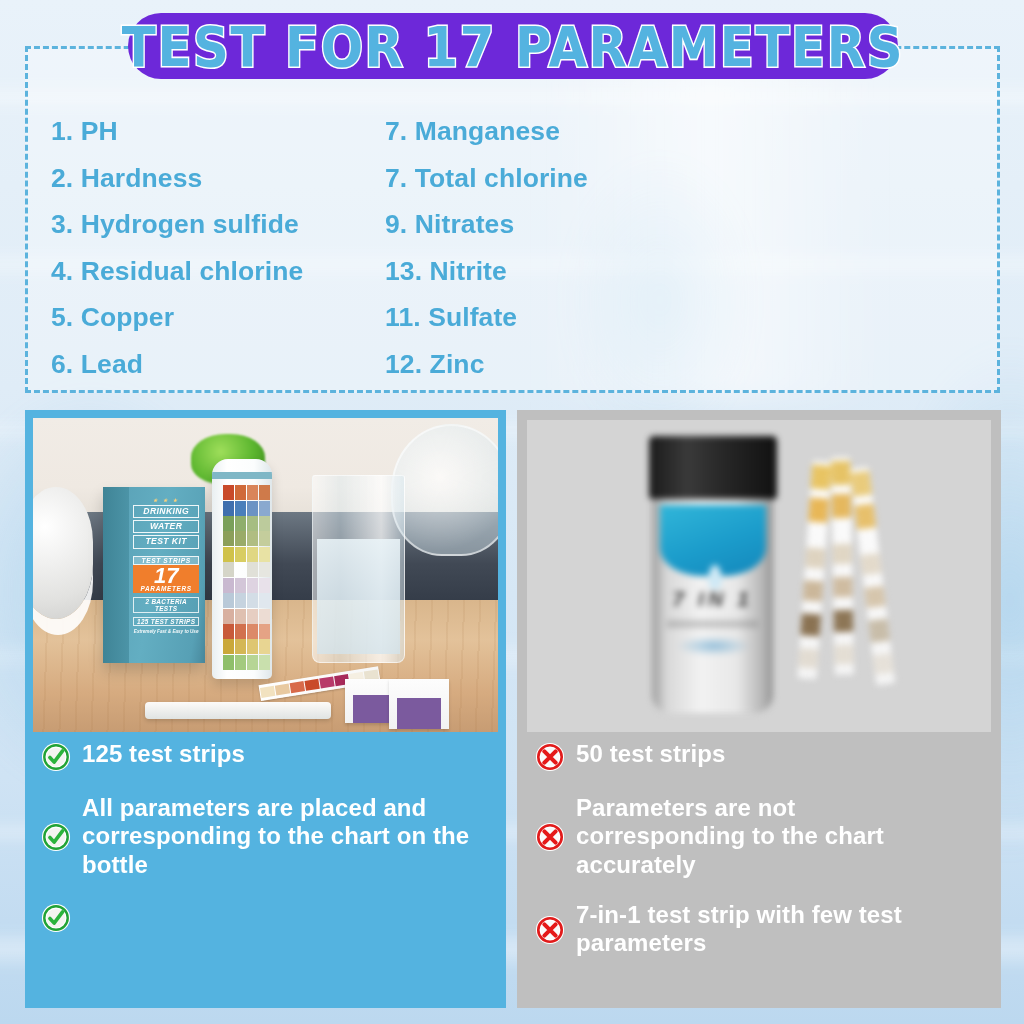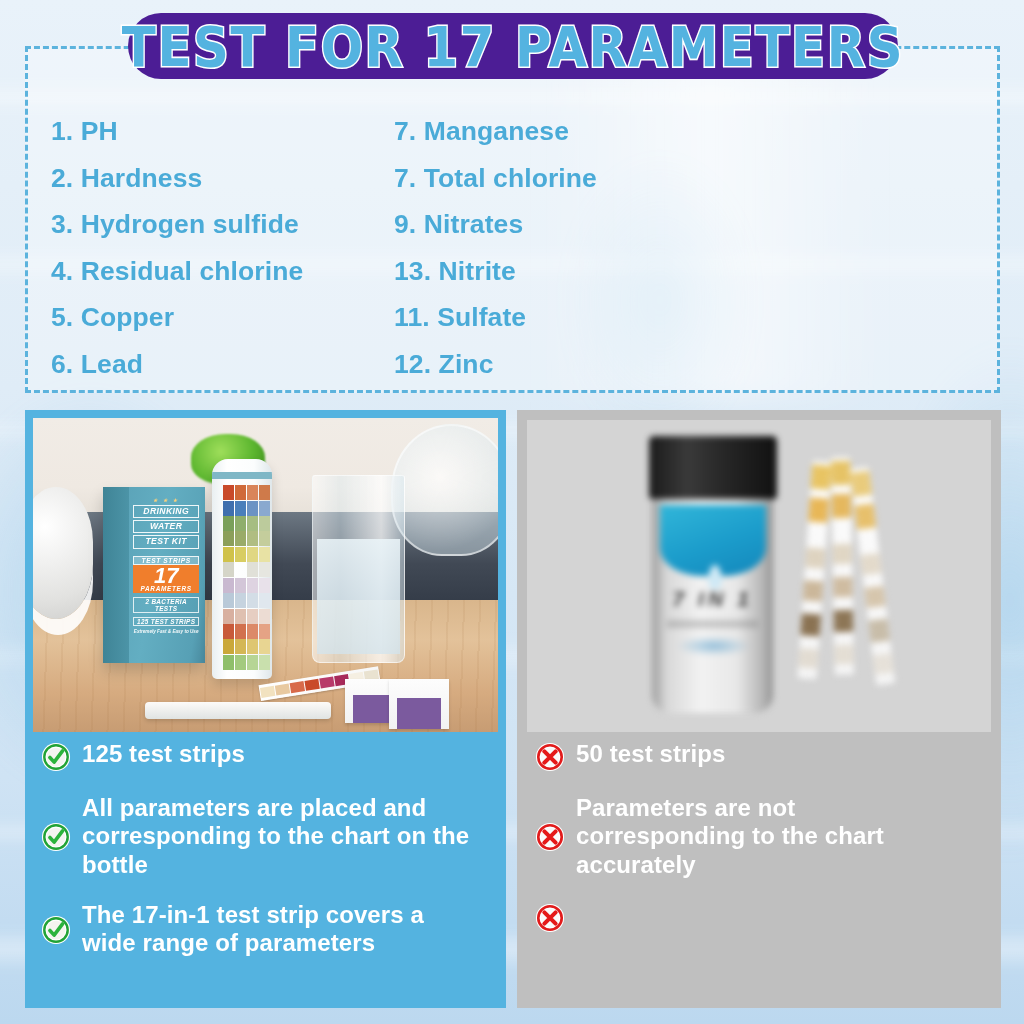--- a/index.html
+++ b/index.html
@@ -30,42 +30,42 @@
   }
   .tint {
     position: absolute;
     background: radial-gradient(ellipse at center, rgba(120,185,225,.33), rgba(120,185,225,0) 70%);
     filter: blur(10px);
   }
 
   
   #title-banner {
     position: absolute; left: 128px; top: 13px; width: 770px; height: 66px;
-    background: #4c1d95; border-radius: 33px; z-index: 3;
+    background: #6d28d9; border-radius: 33px; z-index: 3;
     display: flex; align-items: center; justify-content: center;
   }
   #title-text {
     font-family: "DejaVu Sans", sans-serif;
     font-size: 47px; font-weight: bold; letter-spacing: 1.5px;
     color: #54b3e0;
     -webkit-text-stroke: 2.6px #ffffff;
     paint-order: stroke fill;
     transform: scaleX(1.06) scaleY(1.18);
     white-space: nowrap;
   }
 
   
   #param-box {
     position: absolute; left: 25px; top: 46px; width: 975px; height: 347px;
     border: 3px dashed #5cb3dd; z-index: 2;
     background: rgba(255,255,255,.30);
   }
   #param-cols {
     position: absolute; left: 25px; top: 108px; width: 985px; height: 278px;
-    z-index: 4; display: flex; gap: 9px;
+    z-index: 4; display: flex;
   }
   .param-col { display: flex; flex-direction: column; }
   .col1 { width: 360px; padding-left: 26px; }
   .col2 { width: 285px; }
   .col3 { width: 320px; }
   .param-item {
     font-size: 26.5px; font-weight: bold; color: #4aabd8;
     height: 46.5px; line-height: 46.5px; white-space: nowrap;
     letter-spacing: .1px;
   }
@@ -441,21 +441,20 @@
       </div>
       <div class="bullet-row r2">
         <div class="bullet-icon">
           <svg viewBox="0 0 32 32">
             <circle cx="16" cy="16" r="15" fill="#ffffff"></circle>
             <circle cx="16" cy="16" r="12.5" fill="none" stroke="#22a336" stroke-width="2.6"></circle>
             <circle cx="16" cy="16" r="10" fill="#f4f4f0"></circle>
             <path d="M9.5 16.5 L14 21.5 L23 9.5" fill="none" stroke="#2bb33c" stroke-width="3.8" stroke-linecap="round" stroke-linejoin="round"></path>
           </svg>
         </div>
-        <div class="bullet-text">The 17-in-1 test strip covers a wide range of parameters</div>
       </div>
     </div>
   </div>
 
   <div class="panel" id="panel-bad">
 
     <div class="photo-frame" id="photo-bad-frame">
       <div class="photo" id="photo-bad">
         <div class="inner">
           <div class="bottle">
@@ -519,16 +518,17 @@
       </div>
       <div class="bullet-row r2">
         <div class="bullet-icon">
           <svg viewBox="0 0 32 32">
             <circle cx="16" cy="16" r="15" fill="#ffffff"></circle>
             <circle cx="16" cy="16" r="12.5" fill="none" stroke="#e11b1b" stroke-width="2.8"></circle>
             <circle cx="16" cy="16" r="10" fill="#fafafa"></circle>
             <path d="M10 10 L22 22 M22 10 L10 22" fill="none" stroke="#e51919" stroke-width="4.4" stroke-linecap="round"></path>
           </svg>
         </div>
+        <div class="bullet-text">7-in-1 test strip with few test parameters</div>
       </div>
     </div>
   </div>
 </div>
 
 </body></html>

